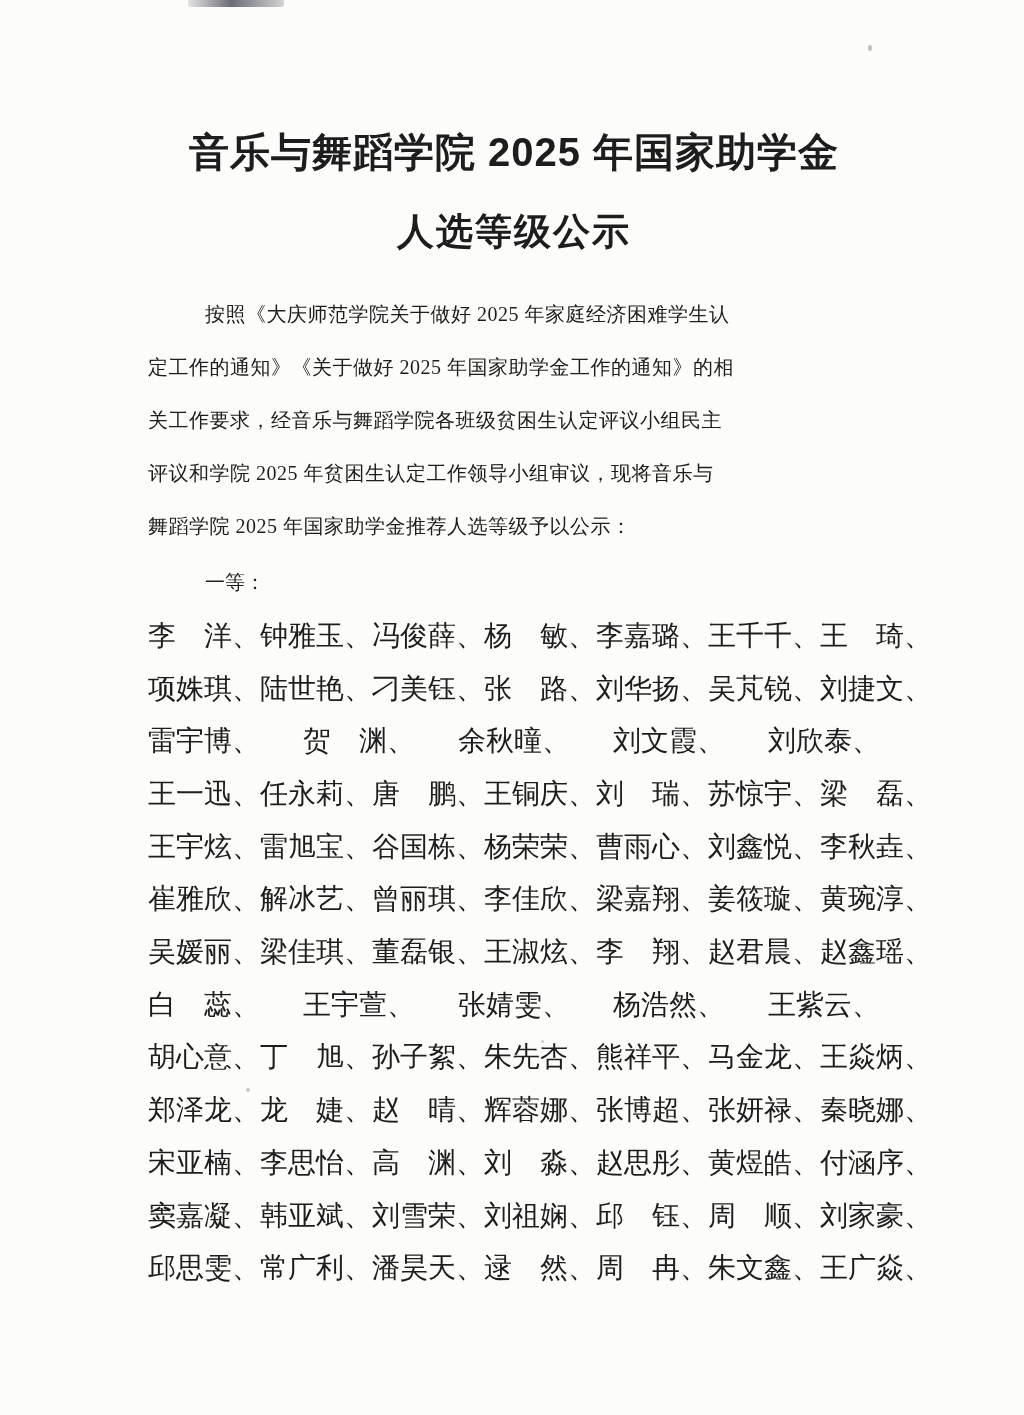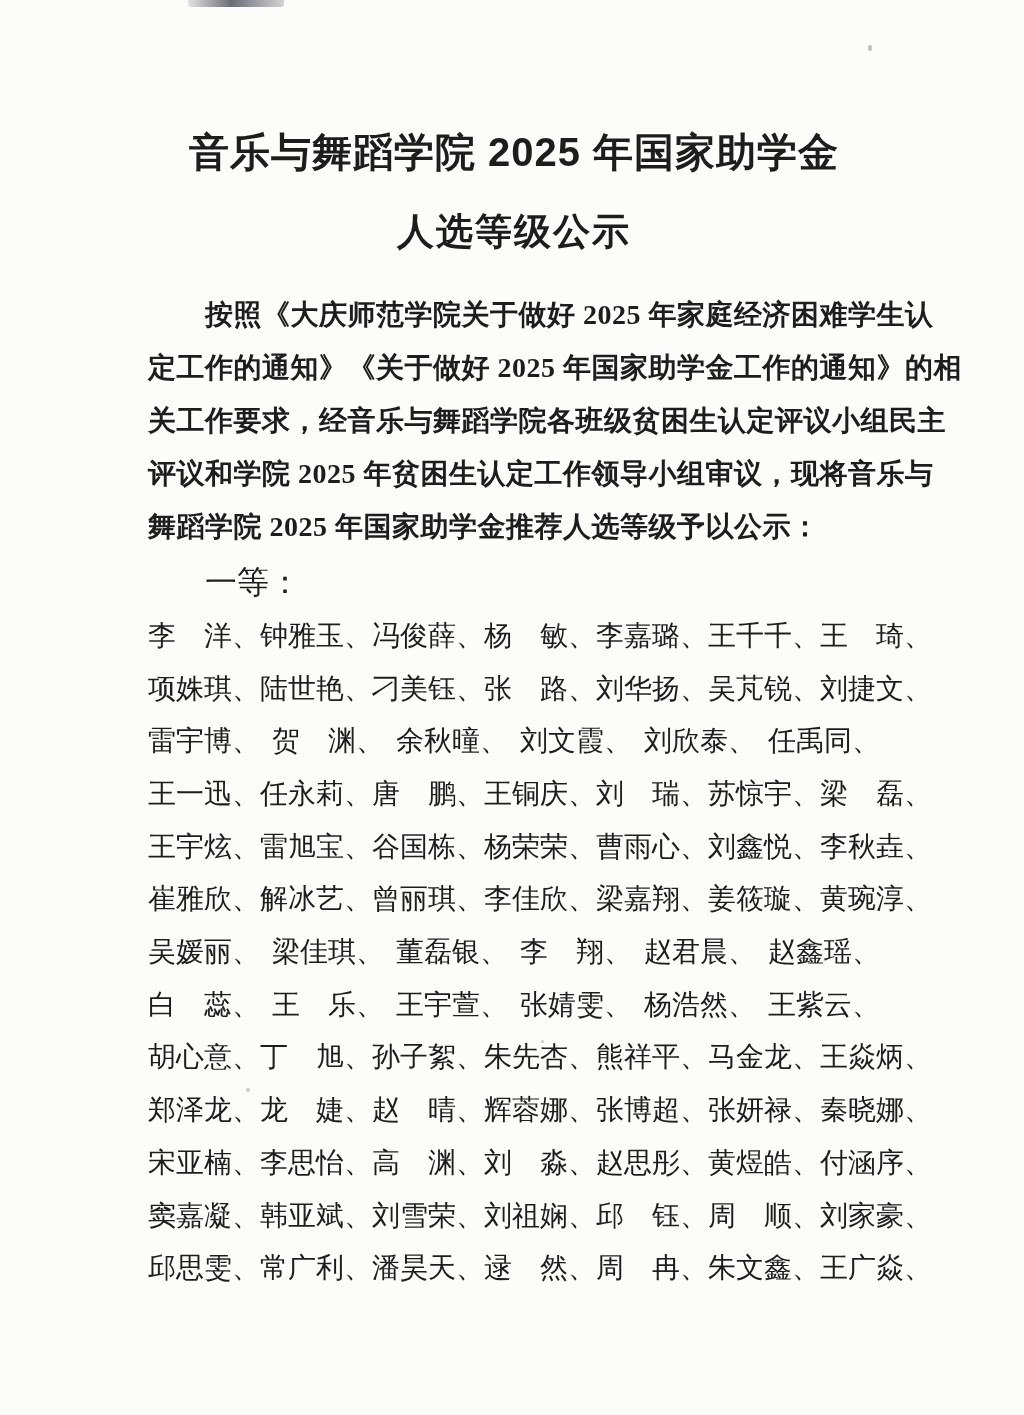--- a/index.html
+++ b/index.html
@@ -39,36 +39,35 @@
   .title-line2 {
     font-size: 37px;
     line-height: 56px;
     margin-top: 24px;
     letter-spacing: 2px;
     white-space: nowrap;
   }
   
   .paragraph {
     margin-top: 28px;
-    font-size: 28px;
+    font-size: 20px;
     line-height: 53px;
-    font-weight: bold;
   }
   .paragraph .para-line {
     white-space: nowrap;
     letter-spacing: 0.5px;
   }
   .paragraph .para-line:first-child {
     text-indent: 57px;
   }
   
   .grade-line {
     margin-top: 3px;
     padding-left: 57px;
-    font-size: 32px;
+    font-size: 20px;
     line-height: 53px;
   }
   
   .name-list {
     margin-top: 1px;
     font-size: 28px;
   }
   .name-row {
     display: flex;
     justify-content: space-between;
@@ -166,21 +165,20 @@
           <span class="name-seg">刘华扬、</span>
           <span class="name-seg">吴芃锐、</span>
           <span class="name-seg">刘捷文、</span>
         </div>
         <div class="name-row">
           <span class="name-seg">雷宇博、</span>
           <span class="name-seg">贺　渊、</span>
           <span class="name-seg">余秋曈、</span>
           <span class="name-seg">刘文霞、</span>
           <span class="name-seg">刘欣泰、</span>
-          <span class="name-seg">任禹同、</span>
         </div>
         <div class="name-row">
           <span class="name-seg">王一迅、</span>
           <span class="name-seg">任永莉、</span>
           <span class="name-seg">唐　鹏、</span>
           <span class="name-seg">王铜庆、</span>
           <span class="name-seg">刘　瑞、</span>
           <span class="name-seg">苏惊宇、</span>
           <span class="name-seg">梁　磊、</span>
         </div>
@@ -199,27 +197,27 @@
           <span class="name-seg">曾丽琪、</span>
           <span class="name-seg">李佳欣、</span>
           <span class="name-seg">梁嘉翔、</span>
           <span class="name-seg">姜筱璇、</span>
           <span class="name-seg">黄琬淳、</span>
         </div>
         <div class="name-row">
           <span class="name-seg">吴媛丽、</span>
           <span class="name-seg">梁佳琪、</span>
           <span class="name-seg">董磊银、</span>
+          <span class="name-seg">王淑炫、</span>
           <span class="name-seg">李　翔、</span>
           <span class="name-seg">赵君晨、</span>
           <span class="name-seg">赵鑫瑶、</span>
         </div>
         <div class="name-row">
           <span class="name-seg">白　蕊、</span>
-          <span class="name-seg">王　乐、</span>
           <span class="name-seg">王宇萱、</span>
           <span class="name-seg">张婧雯、</span>
           <span class="name-seg">杨浩然、</span>
           <span class="name-seg">王紫云、</span>
         </div>
         <div class="name-row">
           <span class="name-seg">胡心意、</span>
           <span class="name-seg">丁　旭、</span>
           <span class="name-seg">孙子絮、</span>
           <span class="name-seg">朱先杏、</span>

